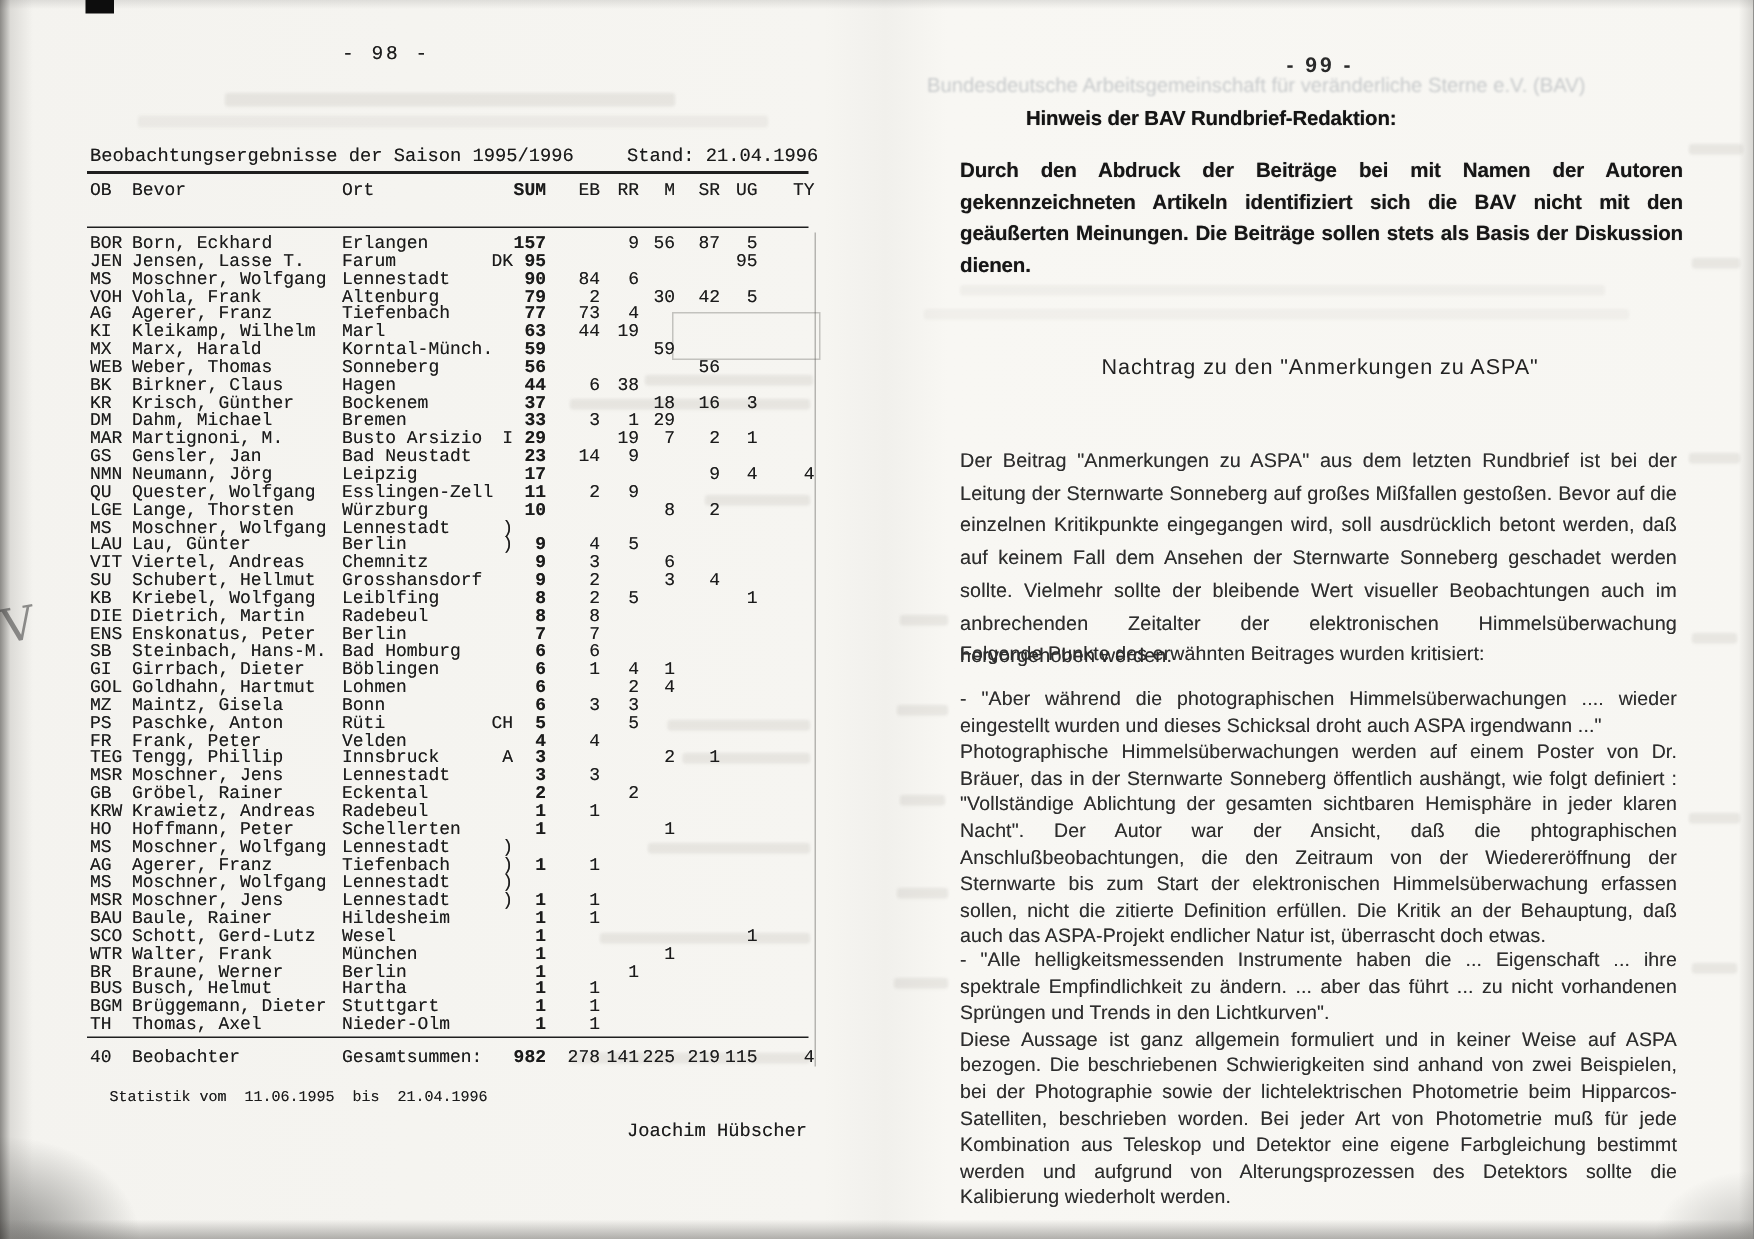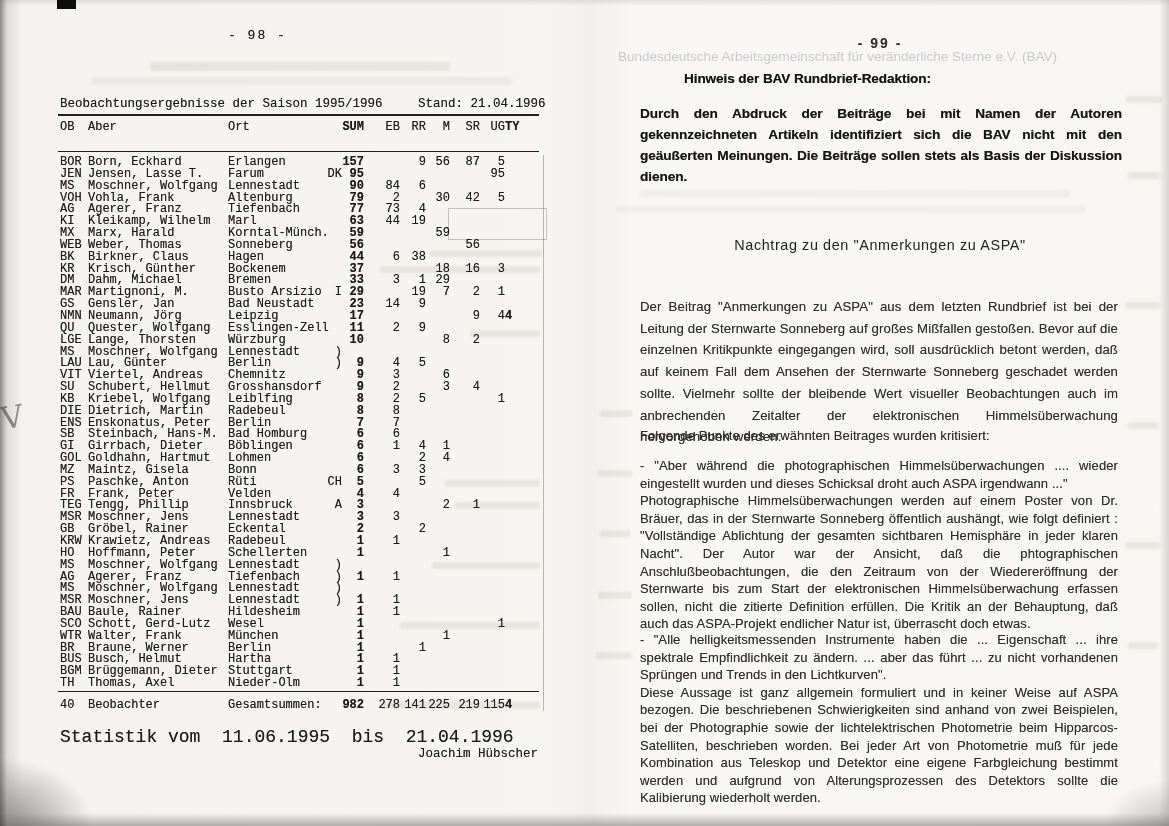--- a/index.html
+++ b/index.html
@@ -36,25 +36,25 @@
   .c-ob{width:28px;}
   .c-name{width:140px;}
   .c-ort{width:96px;}
   .c-cc{width:18px;text-align:right;}
   .c-sum{width:22px;text-align:right;font-weight:bold;}
   .c-eb{width:36px;text-align:right;}
   .c-rr{width:26px;text-align:right;}
   .c-m{width:24px;text-align:right;}
   .c-sr{width:30px;text-align:right;}
   .c-ug{width:25px;text-align:right;}
-  .c-ty{width:38px;font-weight:bold;}
+  .c-ty{width:38px;text-align:right;}
   #thead{top:121px;left:60px;}
   #obs-table{top:157px;left:60px;}
   #tfoot{top:698px;left:60px;}
-  .statistik{top:727px;left:60px;font-size:18px;white-space:pre;}
+  .statistik{top:727px;left:73px;font-size:10px;white-space:pre;}
   .signature{top:747px;left:418px;font-size:12.5px;white-space:pre;}
 
   
   .pageno-right{top:35px;left:640px;width:480px;text-align:center;
     font-size:14px;letter-spacing:2px;color:#2a2a2a;font-weight:bold;}
   .ghost-text{top:49px;left:618px;width:512px;font-size:13.5px;color:#8d949c;
     opacity:.45;filter:blur(.6px);white-space:nowrap;}
   .hinweis{top:71px;left:640px;font-size:13.6px;font-weight:bold;color:#141414;
     text-shadow:0 0 .5px rgba(0,0,0,.6);letter-spacing:-.1px;padding-left:44px;}
   .intro{top:103px;left:640px;width:482px;font-size:13.7px;font-weight:bold;
@@ -111,21 +111,21 @@
   <div class="ghost-strip" style="left:1128px;top:422px;width:30px;height:7px;"></div>
   <div class="ghost-strip" style="left:1126px;top:542px;width:34px;height:7px;"></div>
   <div class="ghost-strip" style="left:1128px;top:642px;width:30px;height:7px;"></div>
 
   <div>
     <div class="abs mono pageno-left">- 98 -</div>
     <div class="abs mono obs-title">Beobachtungsergebnisse der Saison 1995/1996</div>
     <div class="abs mono obs-stand">Stand: 21.04.1996</div>
     <div class="rule" id="rule1"></div>
     <div class="abs mono" id="thead">
-        <div class="trow"><span class="cell c-ob">OB</span><span class="cell c-name">Aber</span><span class="cell c-ort">Ort</span><span class="cell c-cc"></span><span class="cell c-sum">SUM</span><span class="cell c-eb">EB</span><span class="cell c-rr">RR</span><span class="cell c-m">M</span><span class="cell c-sr">SR</span><span class="cell c-ug">UG</span><span class="cell c-ty">TY</span></div>
+        <div class="trow"><span class="cell c-ob">OB</span><span class="cell c-name">Bevor</span><span class="cell c-ort">Ort</span><span class="cell c-cc"></span><span class="cell c-sum">SUM</span><span class="cell c-eb">EB</span><span class="cell c-rr">RR</span><span class="cell c-m">M</span><span class="cell c-sr">SR</span><span class="cell c-ug">UG</span><span class="cell c-ty">TY</span></div>
       </div>
     <div class="rule rule-thin" id="rule2"></div>
     <div class="abs mono" id="obs-table">
         <div class="trow"><span class="cell c-ob">BOR</span><span class="cell c-name">Born, Eckhard</span><span class="cell c-ort">Erlangen</span><span class="cell c-cc"></span><span class="cell c-sum">157</span><span class="cell c-eb"></span><span class="cell c-rr">9</span><span class="cell c-m">56</span><span class="cell c-sr">87</span><span class="cell c-ug">5</span><span class="cell c-ty"></span></div>
         <div class="trow"><span class="cell c-ob">JEN</span><span class="cell c-name">Jensen, Lasse T.</span><span class="cell c-ort">Farum</span><span class="cell c-cc">DK</span><span class="cell c-sum">95</span><span class="cell c-eb"></span><span class="cell c-rr"></span><span class="cell c-m"></span><span class="cell c-sr"></span><span class="cell c-ug">95</span><span class="cell c-ty"></span></div>
         <div class="trow"><span class="cell c-ob">MS</span><span class="cell c-name">Moschner, Wolfgang</span><span class="cell c-ort">Lennestadt</span><span class="cell c-cc"></span><span class="cell c-sum">90</span><span class="cell c-eb">84</span><span class="cell c-rr">6</span><span class="cell c-m"></span><span class="cell c-sr"></span><span class="cell c-ug"></span><span class="cell c-ty"></span></div>
         <div class="trow"><span class="cell c-ob">VOH</span><span class="cell c-name">Vohla, Frank</span><span class="cell c-ort">Altenburg</span><span class="cell c-cc"></span><span class="cell c-sum">79</span><span class="cell c-eb">2</span><span class="cell c-rr"></span><span class="cell c-m">30</span><span class="cell c-sr">42</span><span class="cell c-ug">5</span><span class="cell c-ty"></span></div>
         <div class="trow"><span class="cell c-ob">AG</span><span class="cell c-name">Agerer, Franz</span><span class="cell c-ort">Tiefenbach</span><span class="cell c-cc"></span><span class="cell c-sum">77</span><span class="cell c-eb">73</span><span class="cell c-rr">4</span><span class="cell c-m"></span><span class="cell c-sr"></span><span class="cell c-ug"></span><span class="cell c-ty"></span></div>
         <div class="trow"><span class="cell c-ob">KI</span><span class="cell c-name">Kleikamp, Wilhelm</span><span class="cell c-ort">Marl</span><span class="cell c-cc"></span><span class="cell c-sum">63</span><span class="cell c-eb">44</span><span class="cell c-rr">19</span><span class="cell c-m"></span><span class="cell c-sr"></span><span class="cell c-ug"></span><span class="cell c-ty"></span></div>
         <div class="trow"><span class="cell c-ob">MX</span><span class="cell c-name">Marx, Harald</span><span class="cell c-ort">Korntal-Münch.</span><span class="cell c-cc"></span><span class="cell c-sum">59</span><span class="cell c-eb"></span><span class="cell c-rr"></span><span class="cell c-m">59</span><span class="cell c-sr"></span><span class="cell c-ug"></span><span class="cell c-ty"></span></div>

